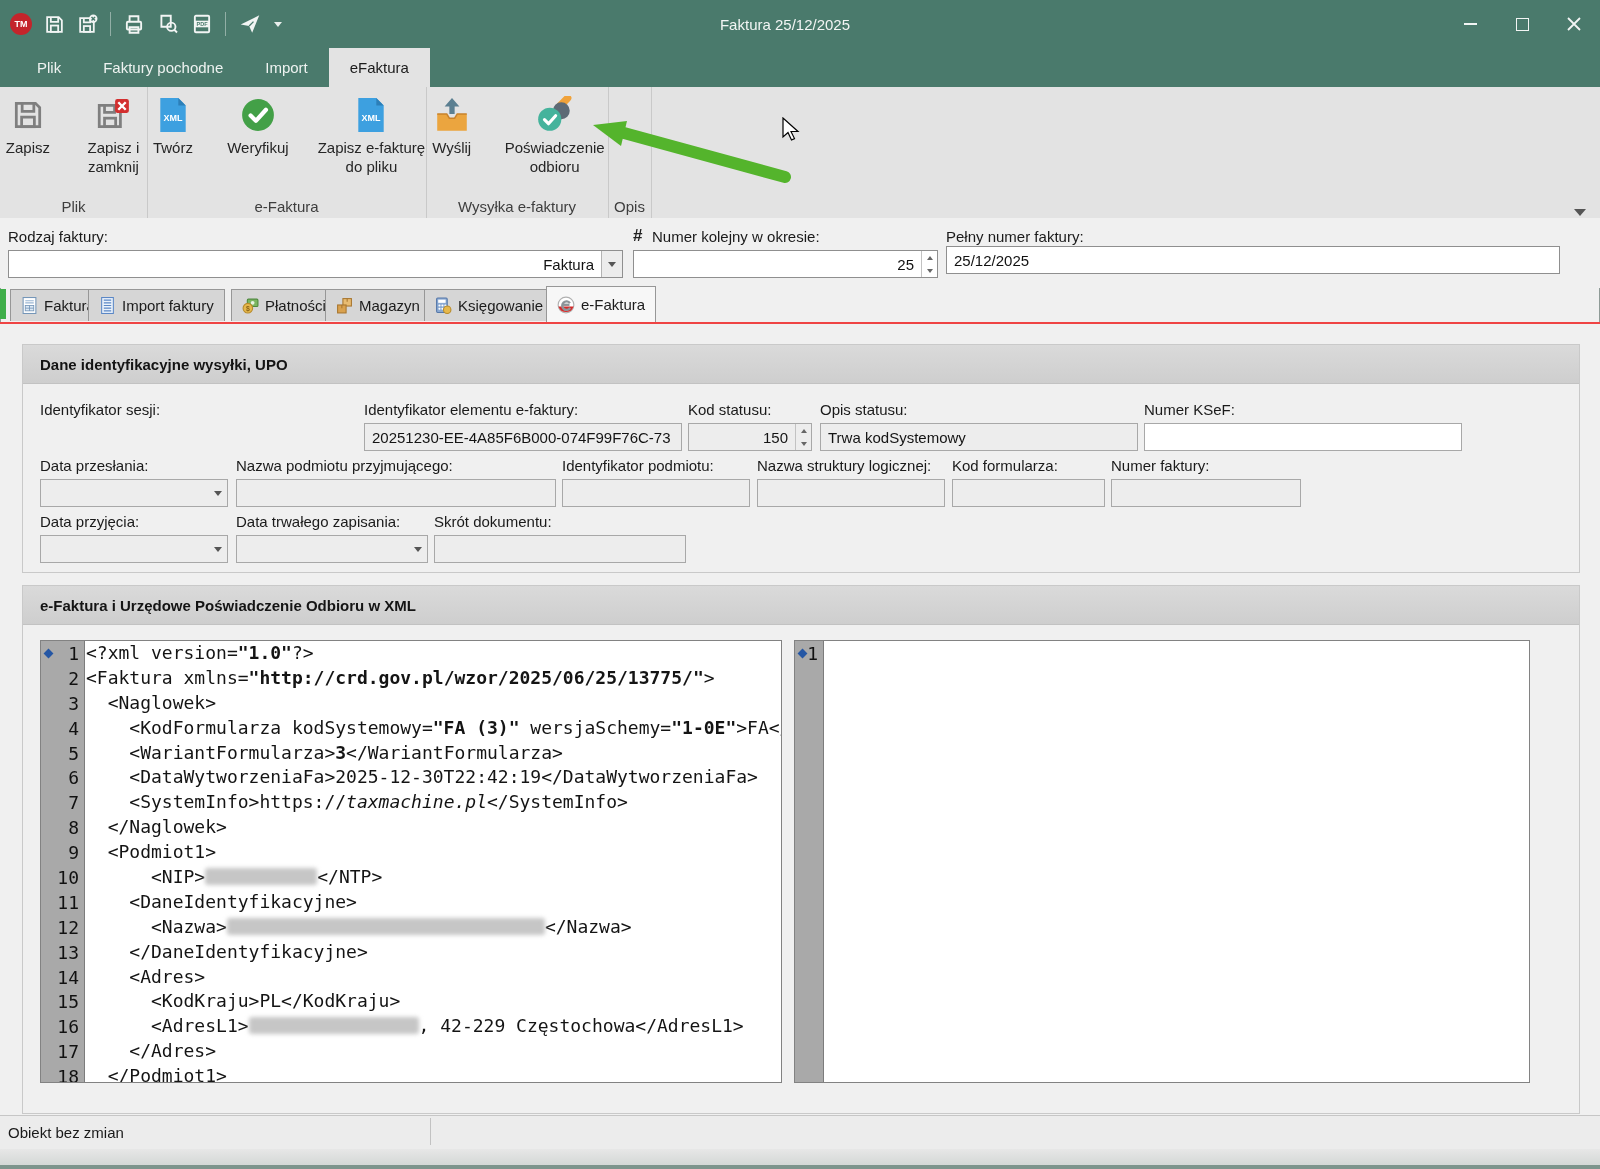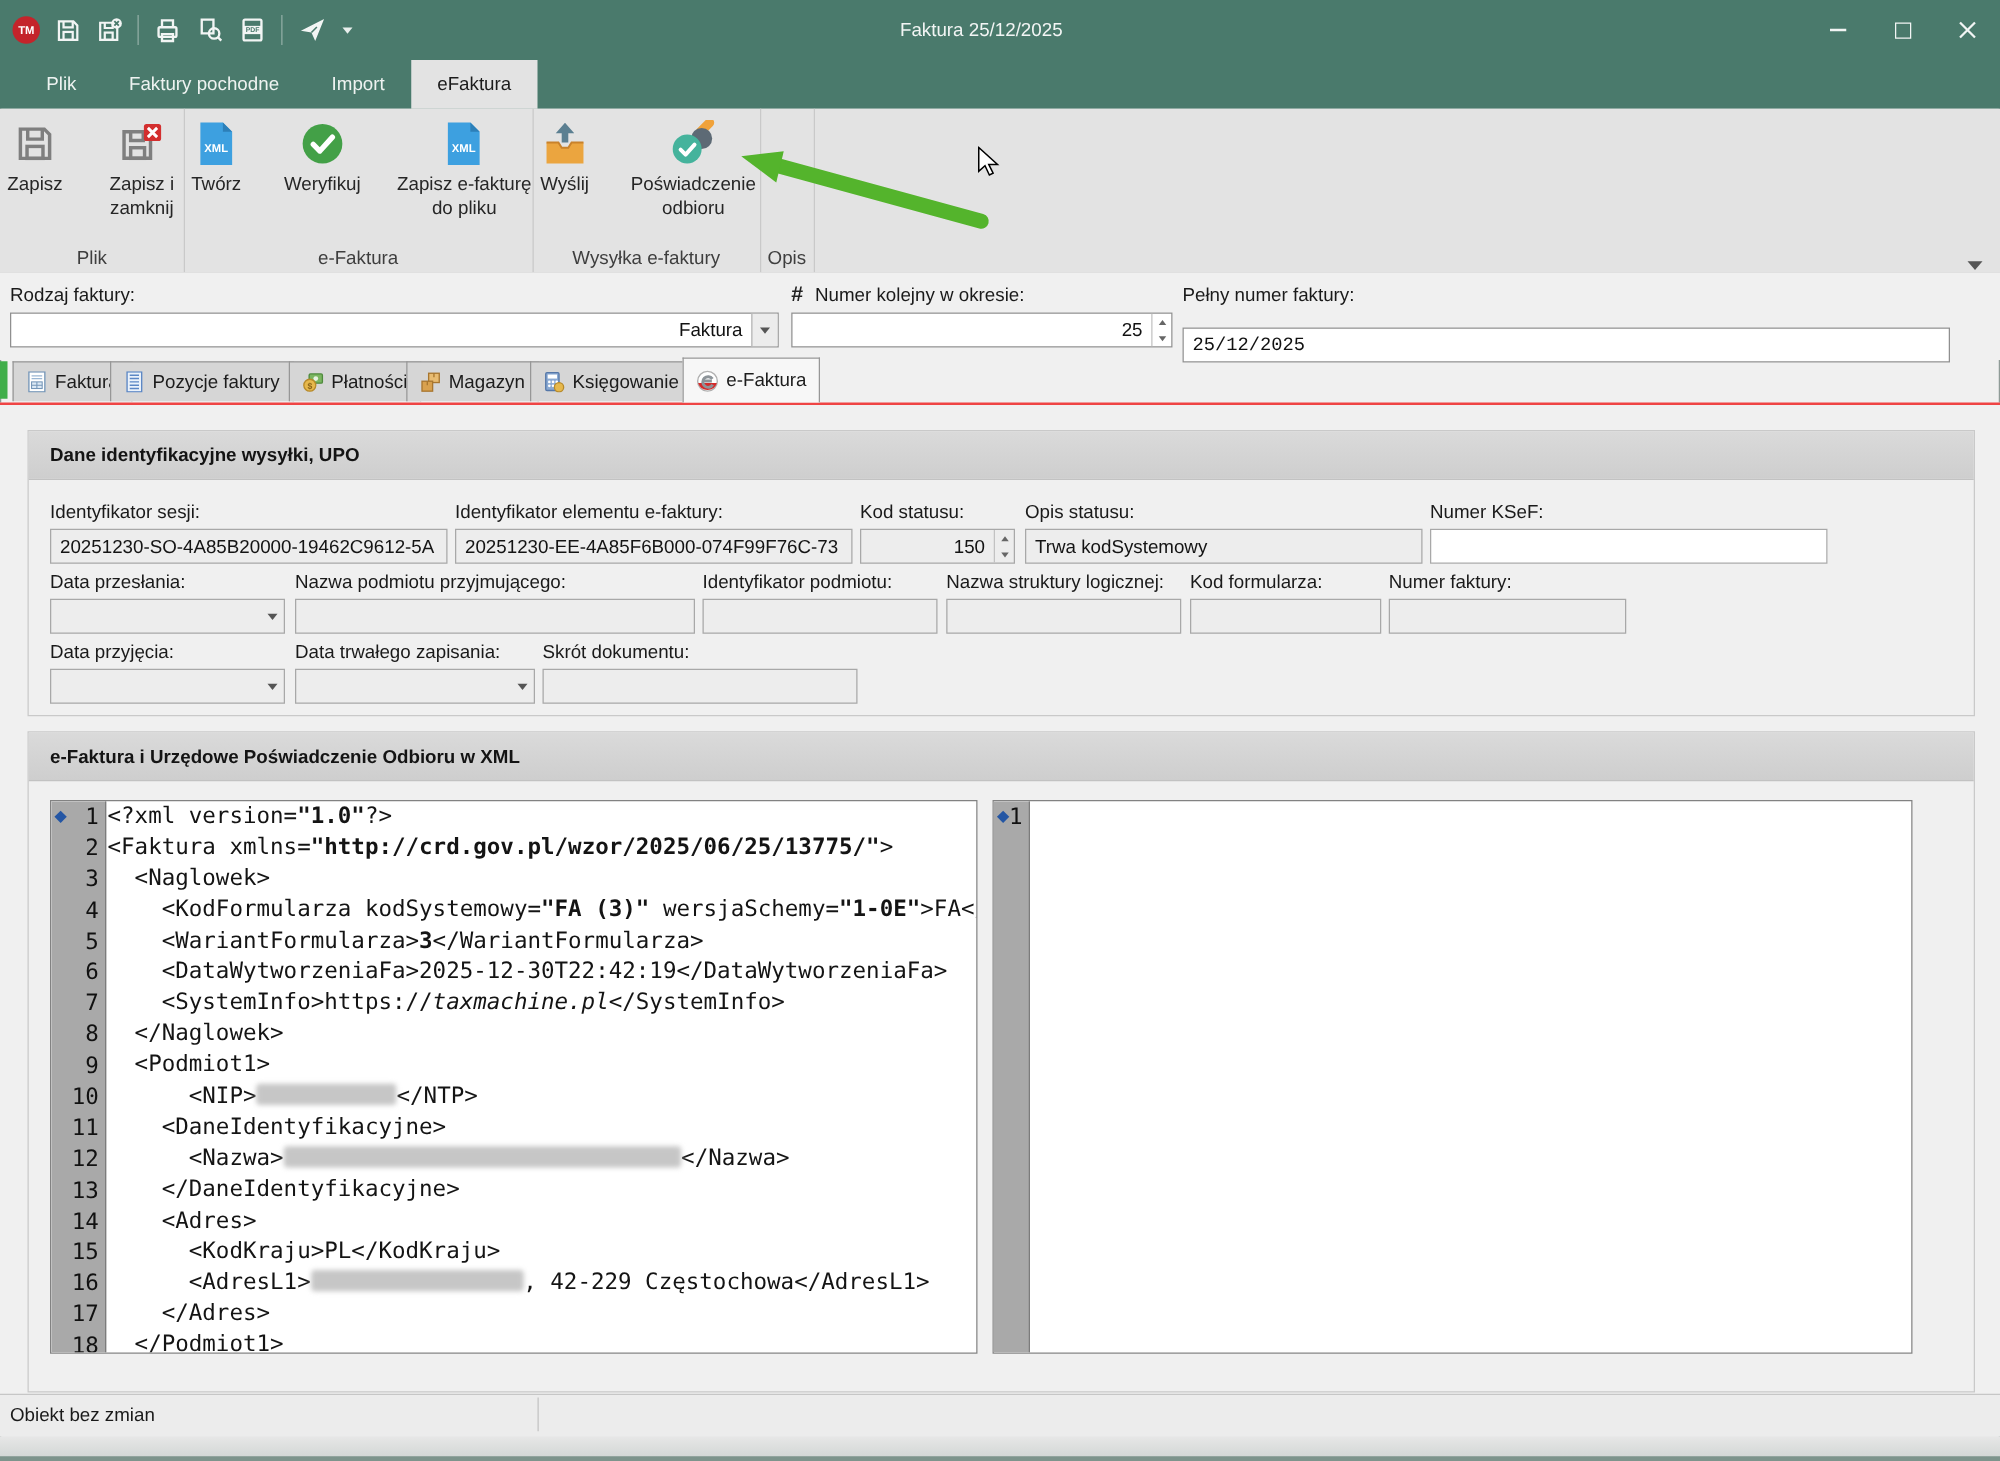--- a/index.html
+++ b/index.html
@@ -292,42 +292,42 @@
           <div>
             <span class="tri-u-s"></span>
           </div>
           <div>
             <span class="tri-d-s"></span>
           </div>
         </div>
     </div>
 
     <div class="flabel" style="left:946px;top:10px;">Pełny numer faktury:</div>
-    <div class="fctl" style="left:946px;top:44px;width:612px;font-family:Liberation Mono, monospace;">
+    <div class="fctl" style="left:946px;top:28px;width:612px;">
       <div class="val">25/12/2025</div>
     </div>
   </div>
 
   <div class="tabstrip">
     <div class="tab-sliver"></div>
     <div class="dtab" style="left:10px;">
       <svg width="17" height="17" viewBox="0 0 16 16">
         <rect x="2" y="0.5" width="12" height="15" fill="#fff" stroke="#7596b8"></rect>
         <path d="M4 3.5h8M4 5.5h8" stroke="#9ab6d4" stroke-width="1"></path>
         <rect x="4" y="8" width="8" height="5" fill="#dce9f5" stroke="#7596b8" stroke-width=".8"></rect>
         <path d="M4 10.5h8M8 8v5" stroke="#7596b8" stroke-width=".8"></path>
       </svg>
       <span>Faktura</span>
     </div>
     <div class="dtab" style="left:88px;">
       <svg width="17" height="17" viewBox="0 0 16 16">
         <rect x="2.5" y="0.5" width="11" height="15" fill="#eaf2fb" stroke="#5b87c5"></rect>
         <path d="M4.5 3h7M4.5 5.5h7M4.5 8h7M4.5 10.5h7M4.5 13h7" stroke="#5b87c5" stroke-width="1.1"></path>
       </svg>
-      <span>Pozycje faktury</span>
+      <span>Import faktury</span>
     </div>
     <div class="dtab" style="left:231px;">
       <svg width="17" height="17" viewBox="0 0 16 16">
         <rect x="5" y="2" width="10" height="7" rx="1" fill="#7bb661" stroke="#4e8a3c"></rect>
         <circle cx="10" cy="5.5" r="1.8" fill="#e9f3e3"></circle>
         <circle cx="5.5" cy="10.5" r="4.5" fill="#e6b84c" stroke="#b78a2a"></circle>
         <text x="5.5" y="13" font-size="6.5" font-weight="bold" fill="#8a6418" text-anchor="middle" font-family="Liberation Sans,sans-serif">$</text>
       </svg>
       <span>Płatności</span>
     </div>
@@ -363,23 +363,20 @@
     </div>
   </div>
 
   <div class="content">
 
     <div class="groupbox" style="top:20px;height:227px;">
       <div class="gb-header">Dane identyfikacyjne wysyłki, UPO</div>
     </div>
 
     <div class="ulabel" style="left:40px;top:77px;">Identyfikator sesji:</div>
-    <div class="uctl" style="left:40px;top:99px;width:316px;">
-        <div class="val">20251230-SO-4A85B20000-19462C9612-5A</div>
-      </div>
 
     <div class="ulabel" style="left:364px;top:77px;">Identyfikator elementu e-faktury:</div>
     <div class="uctl" style="left:364px;top:99px;width:316px;">
         <div class="val">20251230-EE-4A85F6B000-074F99F76C-73</div>
       </div>
 
     <div class="ulabel" style="left:688px;top:77px;">Kod statusu:</div>
     <div class="uctl" style="left:688px;top:99px;width:122px;">
       <div class="val right">150</div>
       <div class="spin">

